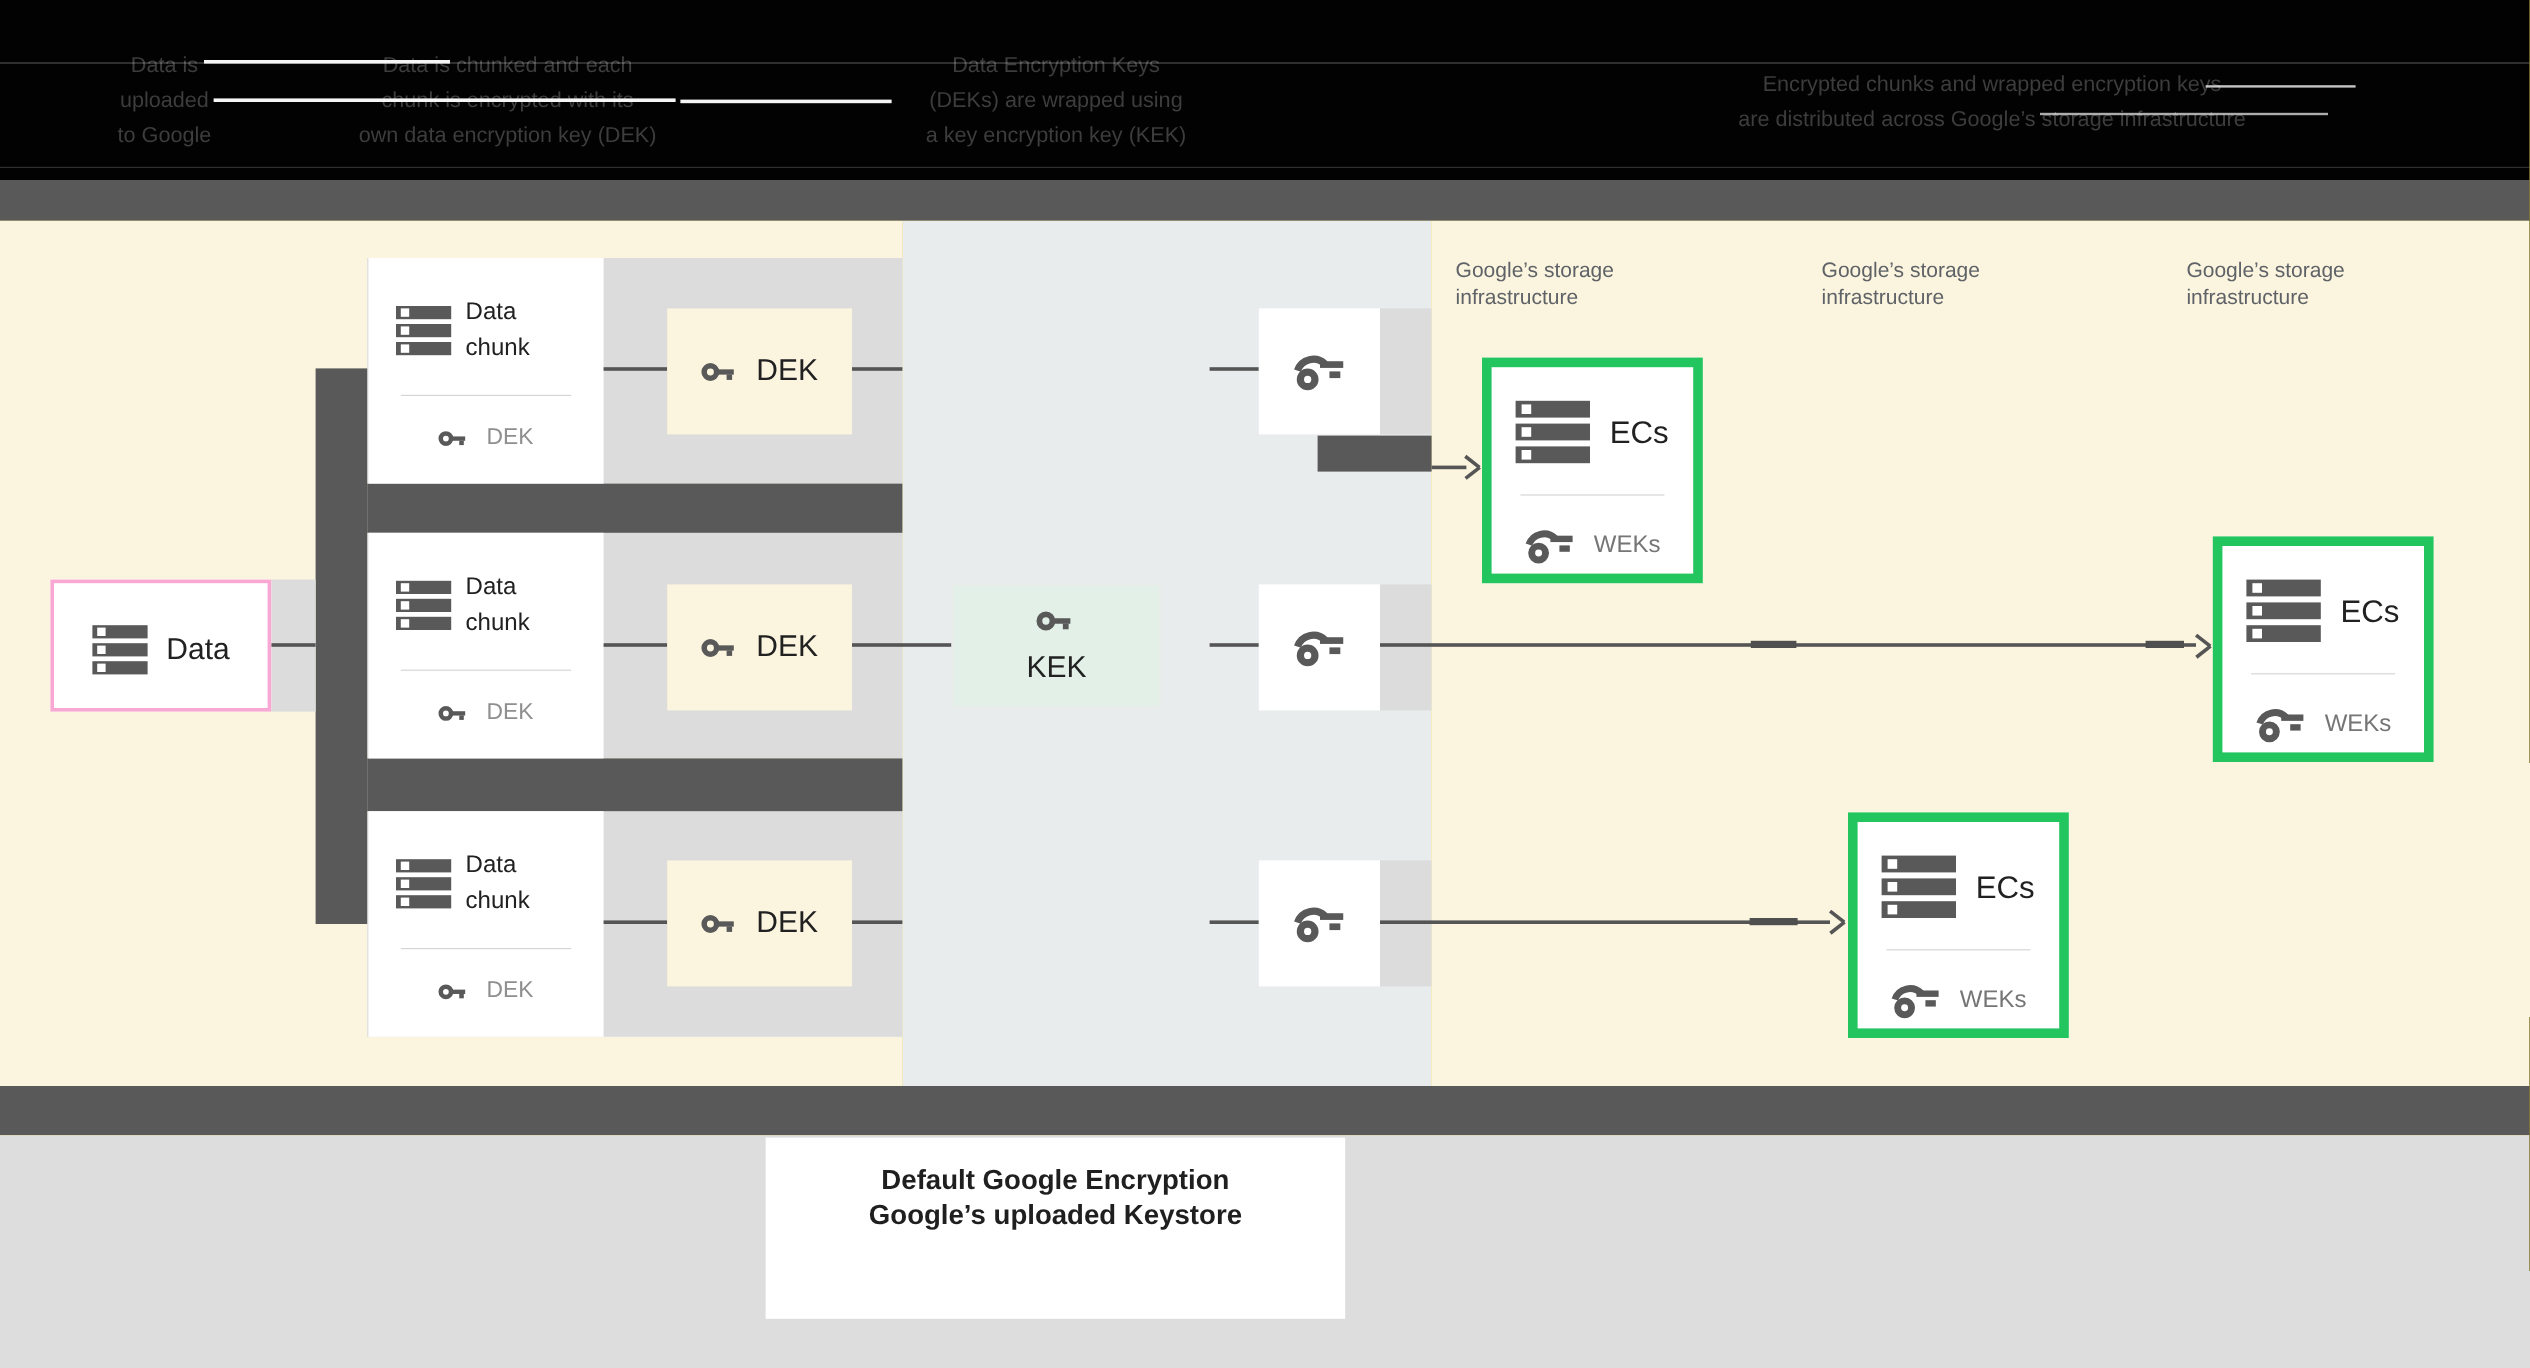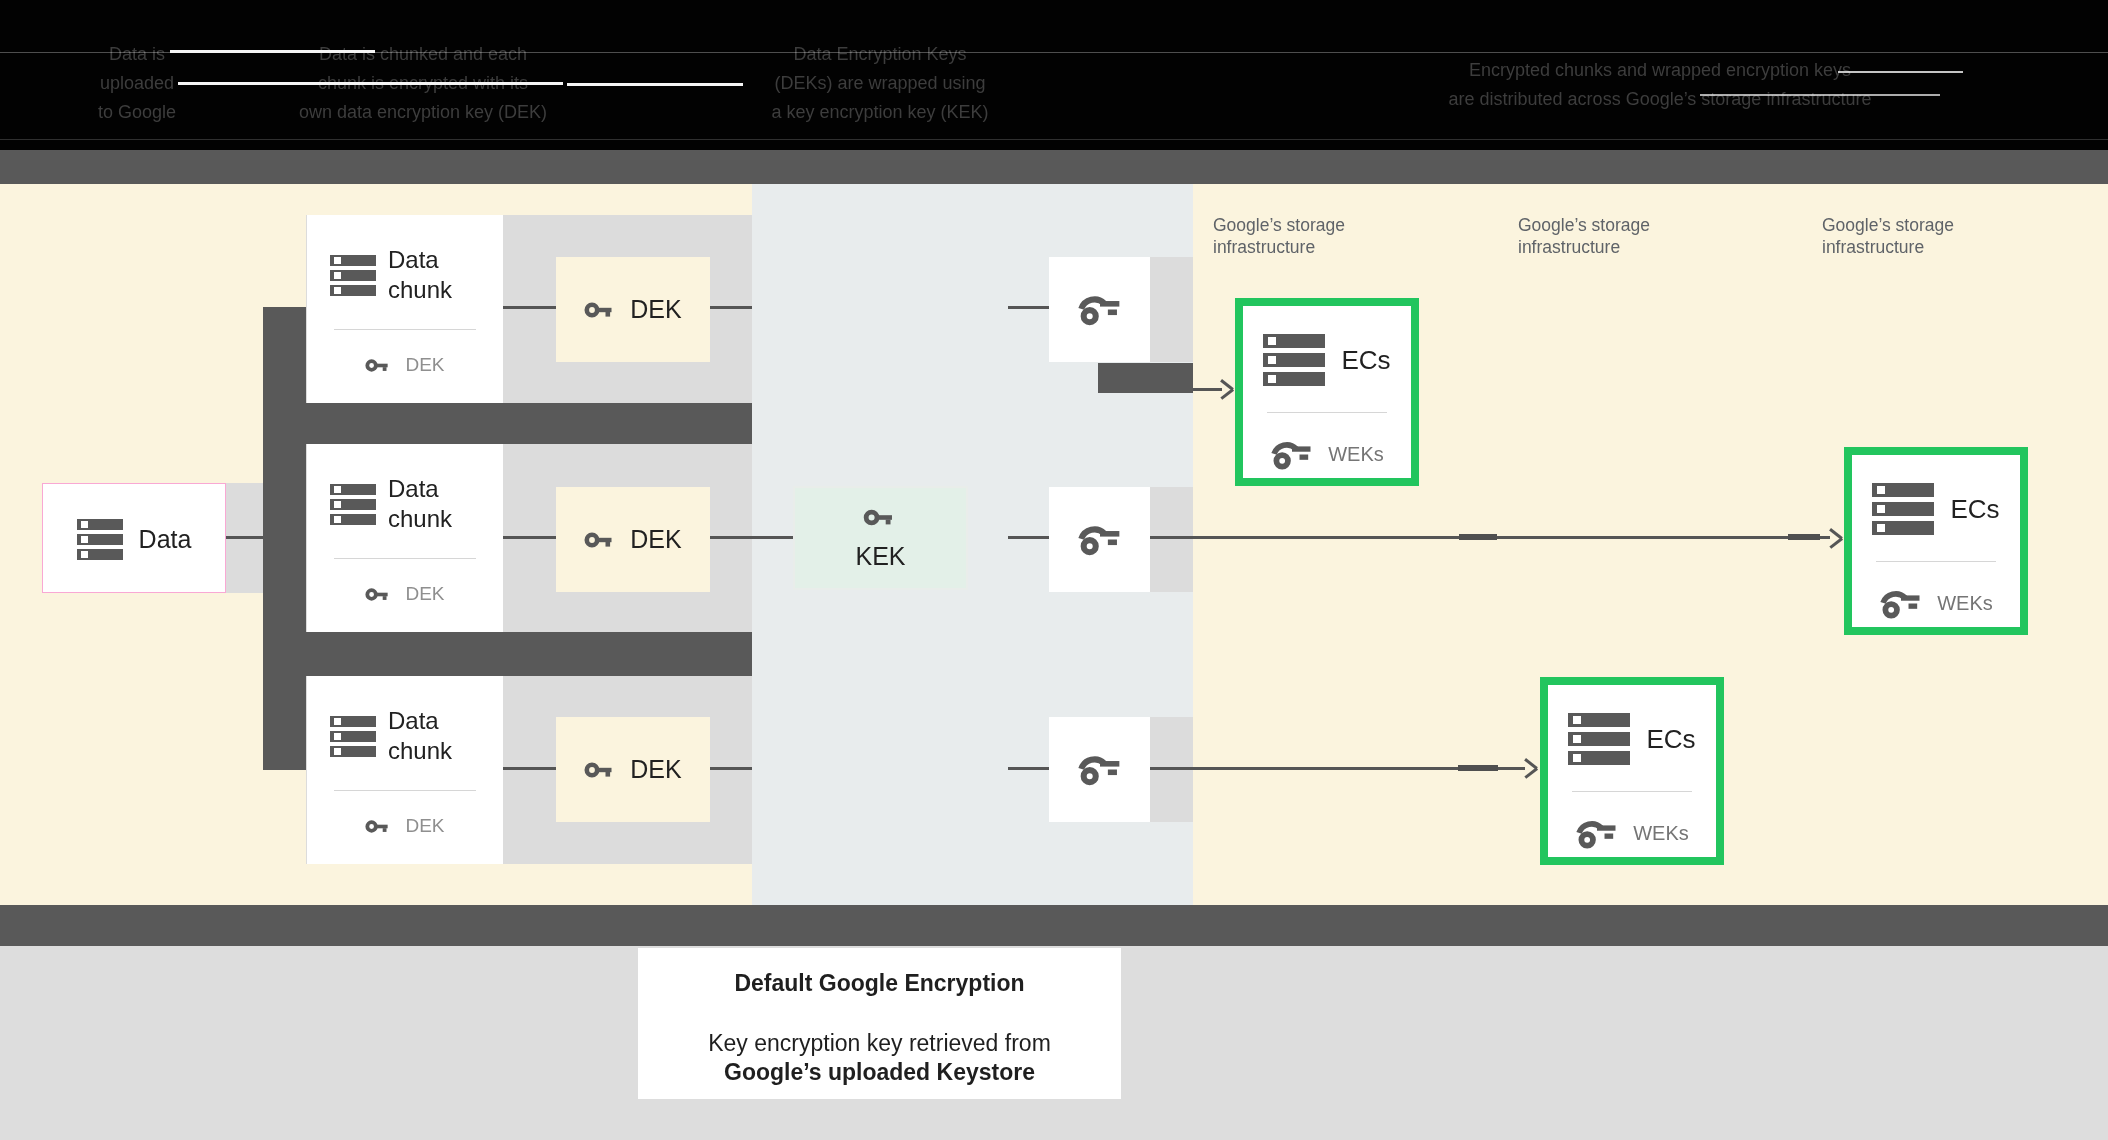--- a/index.html
+++ b/index.html
@@ -34,30 +34,30 @@
   .darkrect{position:absolute;background:#595959;}
   .hline{position:absolute;height:3px;background:#555555;}
   .dash{position:absolute;height:6px;background:#4f4f4f;}
   .chev{position:absolute;width:17px;height:20px;}
   .chev::before,.chev::after{content:'';position:absolute;right:0;width:15px;height:2.6px;background:#555;transform-origin:100% 50%;}
   .chev::before{top:8.7px;transform:rotate(38deg);}
   .chev::after{top:8.7px;transform:rotate(-38deg);}
   
   .wbox{position:absolute;background:#fff;}
   .bordered{border:8px solid #22c55e;box-sizing:border-box;}
-  .thin-border{border:1px solid #f9a8d4;box-sizing:border-box;}
+  .thin-border{border:3px solid #f9a8d4;box-sizing:border-box;}
   .creambox{position:absolute;background:#FBF4DE;}
   .kekbox{position:absolute;background:#E3F0E8;border:2px solid #E9EDEA;box-sizing:border-box;}
   .box-row{position:absolute;left:0;right:0;display:flex;align-items:center;justify-content:center;}
   .divider{position:absolute;left:14%;width:72%;height:1px;background:#D6D6D6;}
   .lbl{color:#212121;font-size:25px;}
   .lbl-ecs{color:#212121;font-size:26px;}
   .lbl-muted{color:#757575;font-size:20px;}
   .lbl-dek-sm{color:#8f8f8f;font-size:19px;}
-  .chunk-title{color:#212121;font-size:24px;line-height:30px;width:92px;}
+  .chunk-title{color:#212121;font-size:20px;line-height:30px;width:92px;}
   
   .srv i{display:block;background:#595959;position:relative;}
   .srv i::before{content:'';position:absolute;background:#fff;}
   .srv-sm i{width:46px;height:11px;margin-bottom:4px;}
   .srv-sm i::before{left:4px;top:2px;width:7px;height:7px;}
   .srv-lg i{width:62px;height:14px;margin-bottom:5px;}
   .srv-lg i::before{left:5px;top:3px;width:8px;height:8px;}
   .srv i:last-child{margin-bottom:0;}
   
   .storage-lbl{position:absolute;color:#5F6368;font-size:17.5px;line-height:22px;}
@@ -362,17 +362,16 @@
           <path d="M3.5 15.5 A 11.5 11.5 0 0 1 22.5 11" fill="none" stroke="#595959" stroke-width="5"></path>
           <rect x="19" y="9" width="16" height="4.6" fill="#595959"></rect>
           <rect x="25.5" y="16" width="7.5" height="4.6" fill="#595959"></rect>
         </svg>
       <span class="lbl-muted">WEKs</span>
     </div>
   </div>
 
   <div class="caption-card">
     <div class="caption-title">Default Google Encryption</div>
-    <div class="caption-line1">Key encryption key retrieved from</div>
     <div class="caption-line2">Google’s uploaded Keystore</div>
   </div>
 
 </div>
 
 </body></html>

